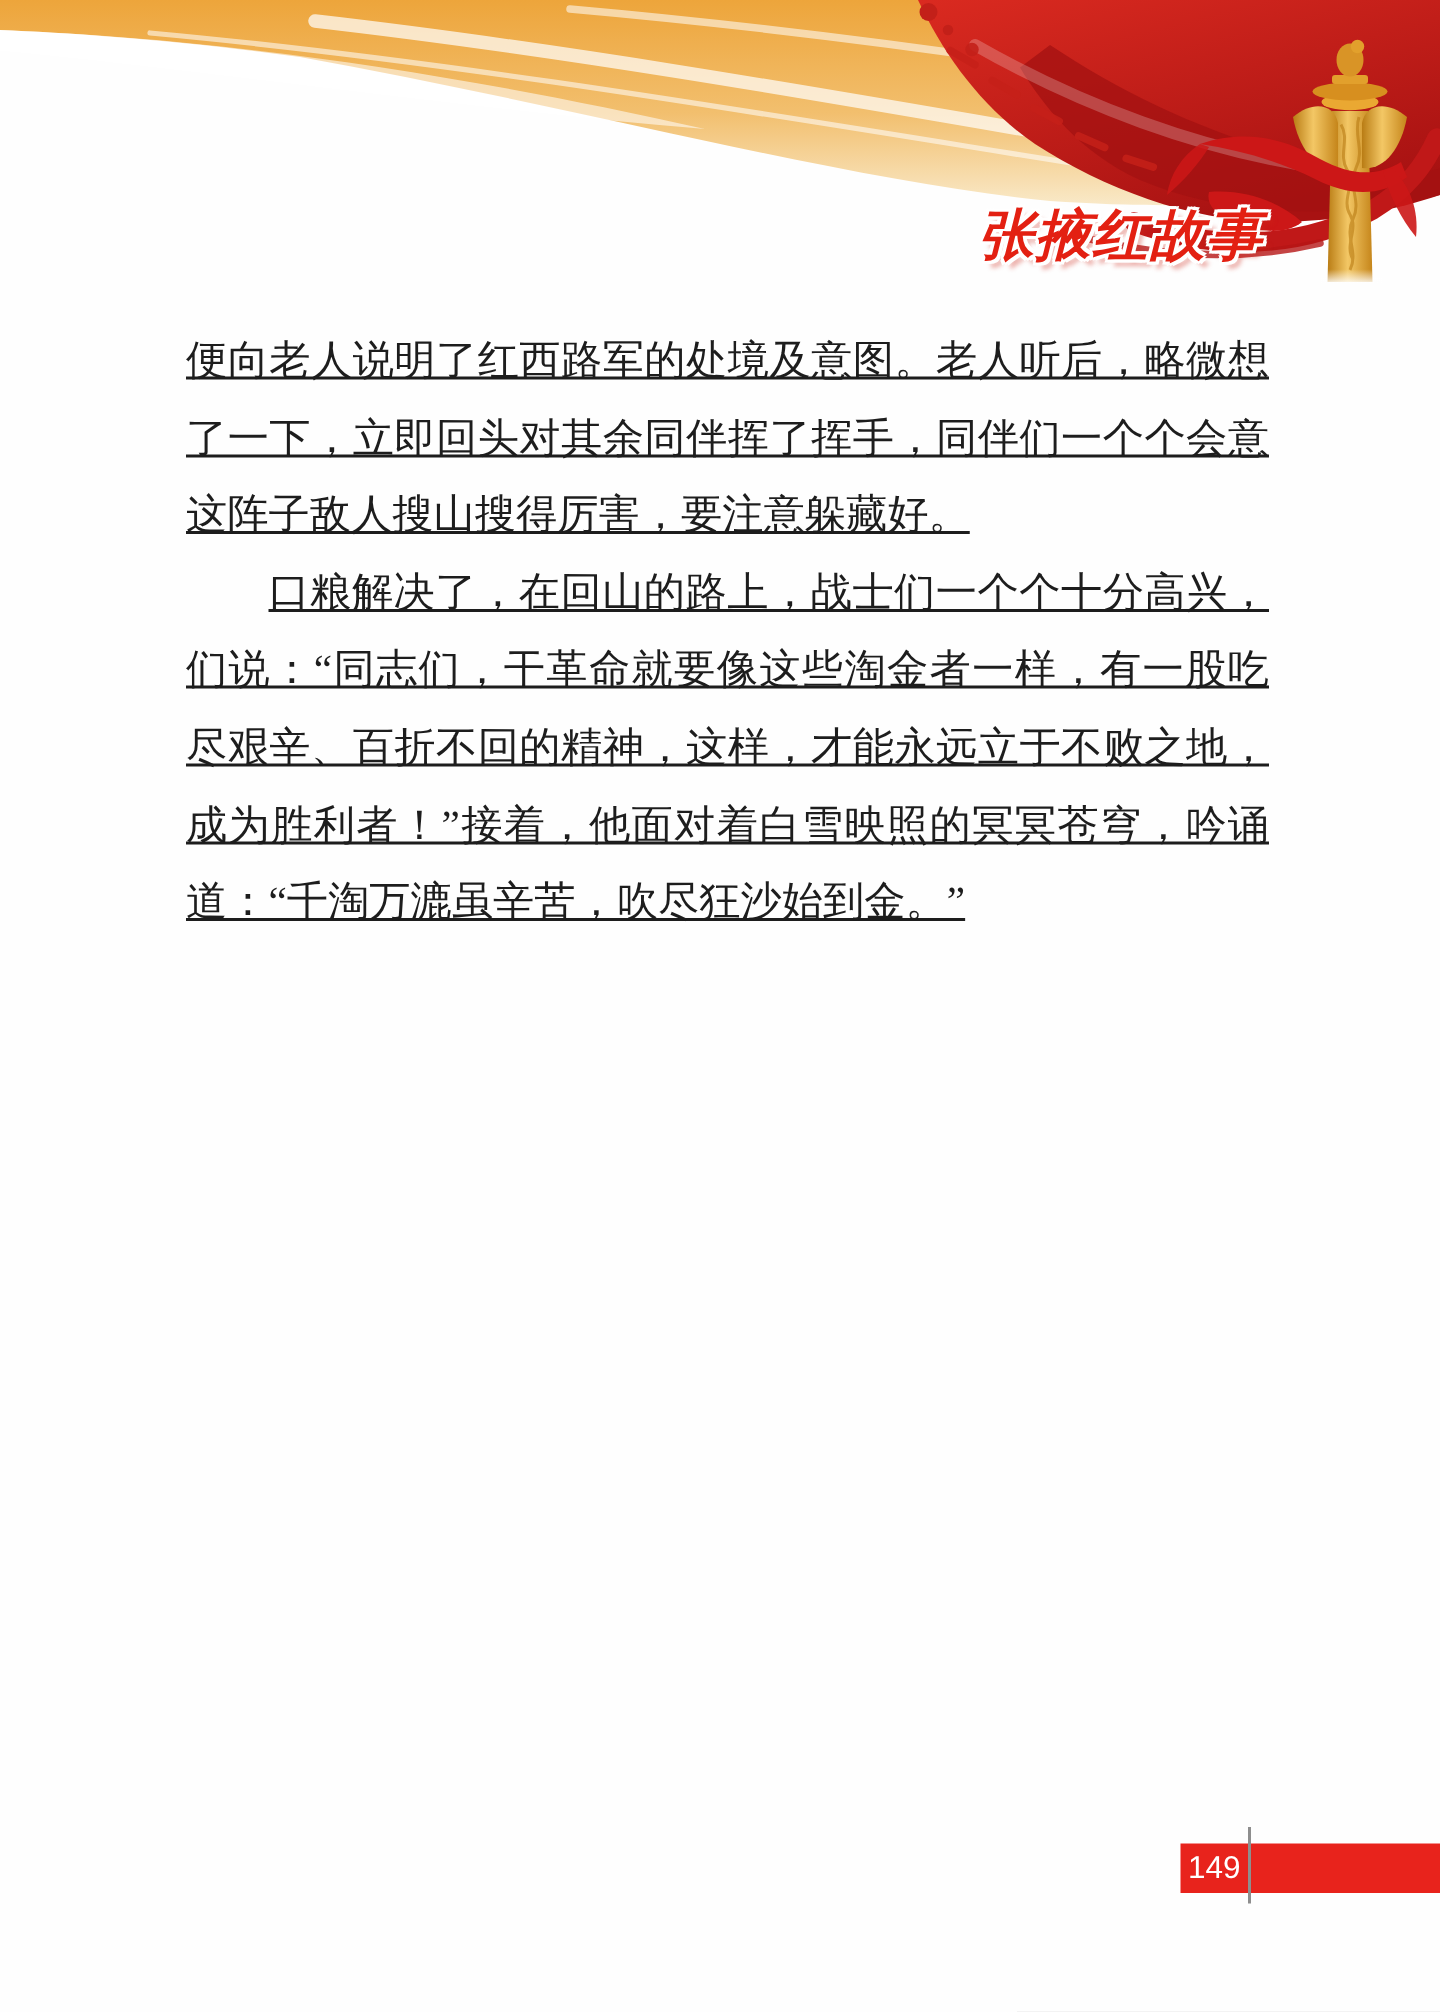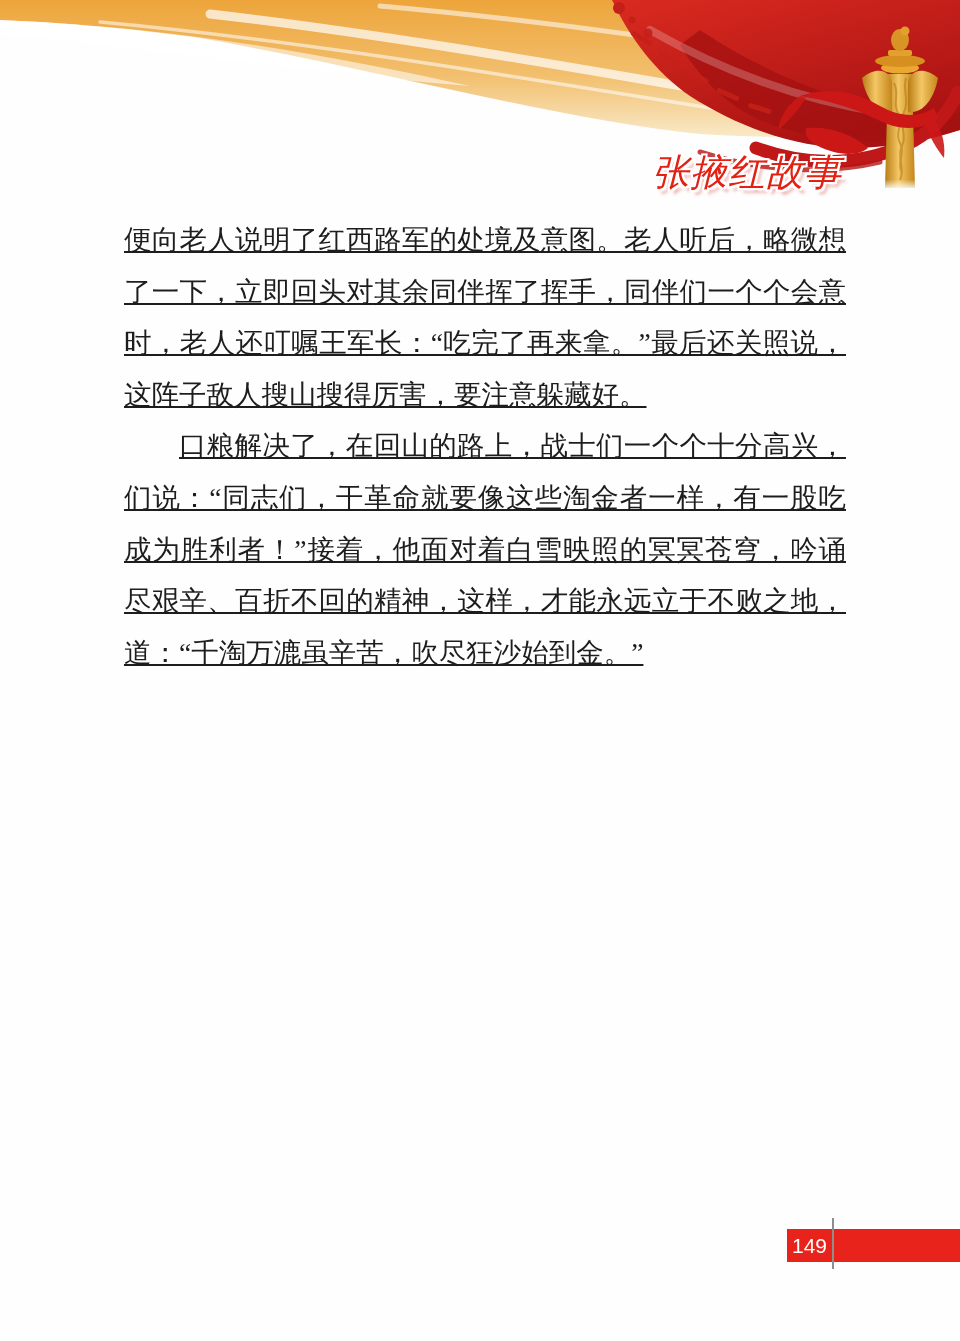--- a/index.html
+++ b/index.html
@@ -4,23 +4,23 @@
 <style>
   html,body{margin:0;padding:0;background:#e9e9e9;}
   .page{
     position:relative;width:960px;height:1341px;margin:0 auto;
     background:#fefefe;overflow:hidden;
     font-family:"Liberation Serif","DejaVu Serif",serif;
   }
   
   .header-art{position:absolute;left:0;top:0;width:960px;height:215px;display:block;}
   .page-title{
-    position:absolute;left:652px;top:148px;width:200px;height:48px;
+    position:absolute;left:652px;top:132px;width:200px;height:48px;
     font-family:"Liberation Sans","DejaVu Sans",sans-serif;
-    font-size:37px;font-weight:400;font-style:italic;
+    font-size:37px;font-weight:700;font-style:italic;
     letter-spacing:1px;color:#e32012;white-space:nowrap;
     text-shadow:
       -2px 0 0 #fff, 2px 0 0 #fff, 0 -2px 0 #fff, 0 2px 0 #fff,
       -2px -2px 0 #fff, 2px 2px 0 #fff, -2px 2px 0 #fff, 2px -2px 0 #fff,
       4px 5px 3px rgba(205,40,25,0.35);
     z-index:3;
   }
   
   .body-text{
     position:absolute;left:124px;top:214px;width:722px;
@@ -123,26 +123,25 @@
       <path d="M928,112 C940,124 946,140 944,158 C934,146 926,130 922,114 Z" opacity="0.9"></path>
       <path d="M800,96 C788,104 780,116 778,130 C790,120 800,108 806,98 Z" opacity="0.85"></path>
     </g>
   </svg>
 
   <div class="page-title">张掖红故事</div>
 
   <div class="body-text">
     <div class="textline">便向老人说明了红西路军的处境及意图。老人听后，略微想</div>
     <div class="textline">了一下，立即回头对其余同伴挥了挥手，同伴们一个个会意</div>
-    <div class="textline">时，老人还叮嘱王军长：“吃完了再来拿。”最后还关照说，</div>
     <div class="textline para-end">这阵子敌人搜山搜得厉害，要注意躲藏好。</div>
     <div class="textline para-start">口粮解决了，在回山的路上，战士们一个个十分高兴，</div>
     <div class="textline">们说：“同志们，干革命就要像这些淘金者一样，有一股吃</div>
+    <div class="textline">尽艰辛、百折不回的精神，这样，才能永远立于不败之地，</div>
     <div class="textline">成为胜利者！”接着，他面对着白雪映照的冥冥苍穹，吟诵</div>
-    <div class="textline">尽艰辛、百折不回的精神，这样，才能永远立于不败之地，</div>
     <div class="textline para-end">道：“千淘万漉虽辛苦，吹尽狂沙始到金。”</div>
   </div>
 
   <div class="page-number-bar">
     <span class="page-number">149</span>
   </div>
   <div class="footer-rule"></div>
 
 </div>
 

